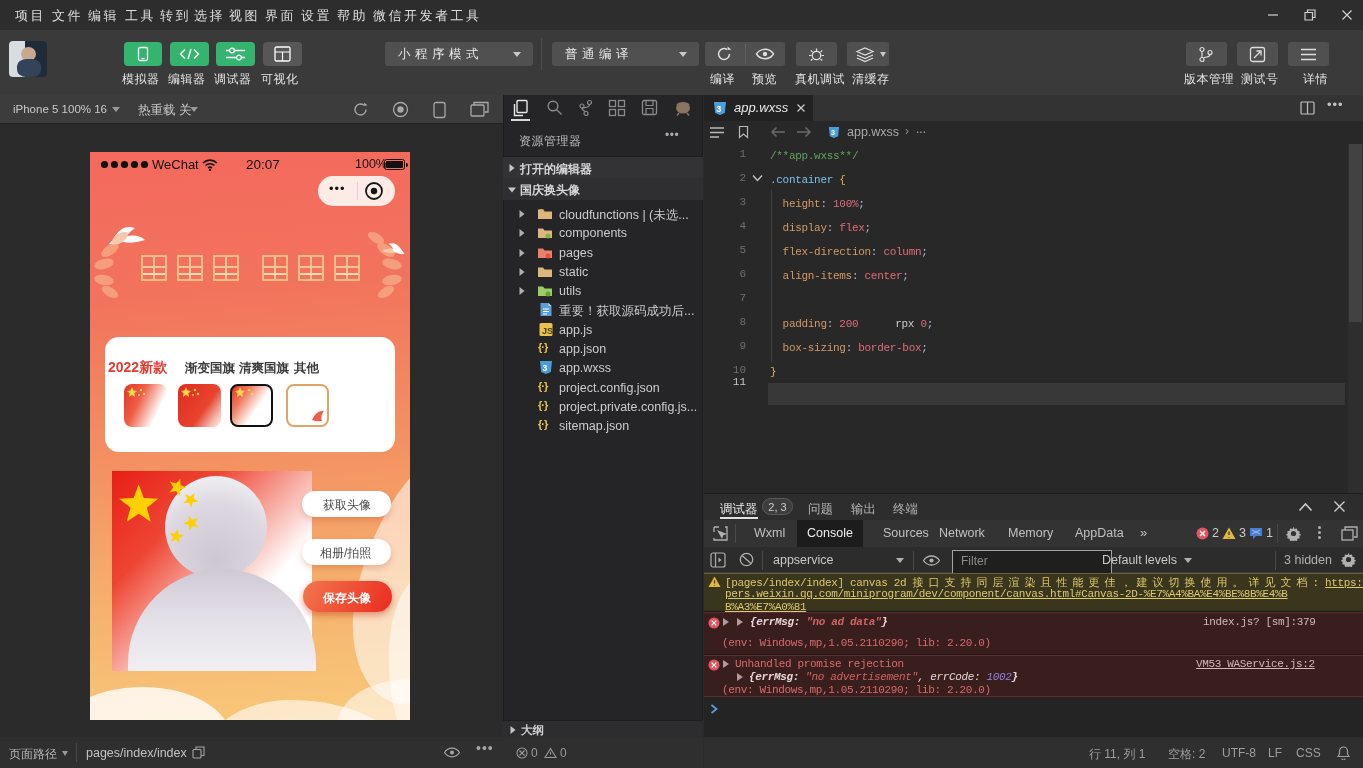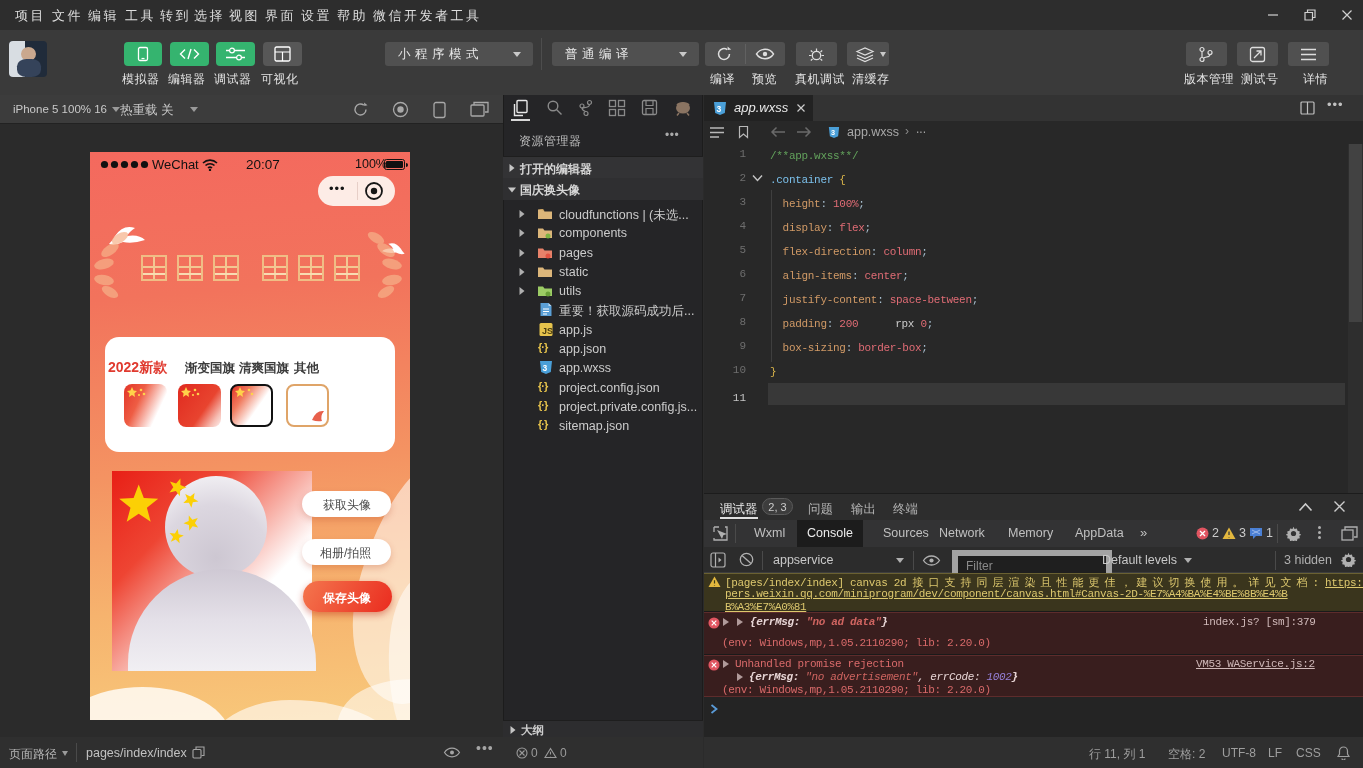--- a/index.html
+++ b/index.html
@@ -158,21 +158,21 @@
         </svg>
     </div>
     <span class="tlabel" style="left:1184px">版本管理</span>
     <span class="tlabel" style="left:1241px">测试号</span>
     <span class="tlabel" style="left:1303px">详情</span>
   </div>
   <div id="simpanel">
     <div class="abs" style="left:0;top:95px;width:503px;height:29px;background:#3c3c3c;border-bottom:1px solid #222">
       <span style="position:absolute;left:13px;top:8px;font-size:11.5px;color:#c9c9c9">iPhone 5 100% 16</span>
       <span class="caret" style="left:112px;top:12px;border-top-color:#9a9a9a"></span>
-      <span style="position:absolute;left:120px;top:7px;font-size:12.5px;color:#c9c9c9">热重载 关</span>
+      <span style="position:absolute;left:138px;top:7px;font-size:12.5px;color:#c9c9c9">热重载 关</span>
       <span class="caret" style="left:190px;top:12px;border-top-color:#9a9a9a"></span>
       <svg class="abs" style="left:352px;top:6px" width="17" height="17" viewBox="0 0 17 17">
           <path d="M14 8.5a5.5 5.5 0 1 1-2.2-4.4" stroke="#a8a8a8" stroke-width="1.4" fill="none"></path>
           <path d="M12 1.5l0.3 3.4 3.2-0.6z" fill="#a8a8a8"></path>
         </svg>
       <svg class="abs" style="left:392px;top:6px" width="17" height="17" viewBox="0 0 17 17">
           <circle cx="8.5" cy="8.5" r="7" stroke="#a8a8a8" stroke-width="1.3" fill="none"></circle>
           <circle cx="8.5" cy="8.5" r="3.2" fill="#a8a8a8"></circle>
         </svg>
       <svg class="abs" style="left:433px;top:6px" width="13" height="18" viewBox="0 0 13 18">
@@ -530,31 +530,30 @@
       <div class="ln" style="top:0">1</div>
         <div class="ln" style="top:24px">2</div>
         <div class="ln" style="top:48px">3</div>
         <div class="ln" style="top:72px">4</div>
         <div class="ln" style="top:96px">5</div>
         <div class="ln" style="top:120px">6</div>
         <div class="ln" style="top:144px">7</div>
         <div class="ln" style="top:168px">8</div>
         <div class="ln" style="top:192px">9</div>
         <div class="ln" style="top:216px">10</div>
-        <div class="ln" style="top:244px;color:#c6c6c6">11</div>
+        <div class="ln" style="top:228px;color:#c6c6c6">11</div>
       <svg class="abs" style="left:48px;top:30px" width="11" height="9" viewBox="0 0 11 9">
           <path d="M1 1.5l4.5 5 4.5-5" stroke="#c5c5c5" stroke-width="1.4" fill="none"></path>
         </svg>
       <div class="cl" style="top:2px"><span class="c-com">/**app.wxss**/</span></div>
       <div class="cl" style="top:26px"><span class="c-sel">.container</span> <span class="c-br">{</span></div>
       <div class="cl" style="top:50px">&nbsp;&nbsp;<span class="c-pr">height</span><span class="c-pu">:</span> <span class="c-vl">100%</span><span class="c-pu">;</span></div>
       <div class="cl" style="top:74px">&nbsp;&nbsp;<span class="c-pr">display</span><span class="c-pu">:</span> <span class="c-vl">flex</span><span class="c-pu">;</span></div>
       <div class="cl" style="top:98px">&nbsp;&nbsp;<span class="c-pr">flex-direction</span><span class="c-pu">:</span> <span class="c-vl">column</span><span class="c-pu">;</span></div>
       <div class="cl" style="top:122px">&nbsp;&nbsp;<span class="c-pr">align-items</span><span class="c-pu">:</span> <span class="c-vl">center</span><span class="c-pu">;</span></div>
-      <div class="cl" style="top:146px">&nbsp;&nbsp;<span class="c-pr">justify-content</span><span class="c-pu">:</span> <span class="c-vl">space-between</span><span class="c-pu">;</span></div>
       <div class="cl" style="top:170px">&nbsp;&nbsp;<span class="c-pr">padding</span><span class="c-pu">:</span> <span class="c-vl">200</span><span class="c-un">rpx</span> <span class="c-vl">0</span><span class="c-pu">;</span></div>
       <div class="cl" style="top:194px">&nbsp;&nbsp;<span class="c-pr">box-sizing</span><span class="c-pu">:</span> <span class="c-vl">border-box</span><span class="c-pu">;</span></div>
       <div class="cl" style="top:218px"><span class="c-br">}</span></div>
     </div>
     <div class="abs" style="left:1348px;top:144px;width:15px;height:349px;background:#2e2e2e"></div>
     <div class="abs" style="left:1349px;top:144px;width:13px;height:178px;background:#424242"></div>
   </div>
   <div id="debugpanel">
     <div class="abs" style="left:704px;top:493px;width:659px;height:27px;background:#2d2d2d;border-top:1px solid #1c1c1c">
       <span class="abs" style="left:16px;top:7px;font-size:12.5px;color:#ececec">调试器</span>
@@ -622,21 +621,21 @@
           <path d="M3 3.5l9 8" stroke="#b0b0b0" stroke-width="1.3"></path>
         </svg>
       <div class="abs" style="left:58px;top:4px;width:1px;height:19px;background:#4a4a4a"></div>
       <span class="abs" style="left:69px;top:6px;font-size:12.5px;color:#c8c8c8">appservice</span>
       <span class="caret" style="left:192px;top:11px;border-top-color:#b0b0b0"></span>
       <div class="abs" style="left:209px;top:4px;width:1px;height:19px;background:#4a4a4a"></div>
       <svg class="abs" style="left:218px;top:7px" width="19" height="13" viewBox="0 0 19 13">
           <path d="M1.5 6.5s3-4.5 8-4.5 8 4.5 8 4.5-3 4.5-8 4.5-8-4.5-8-4.5z" stroke="#b0b0b0" stroke-width="1.3" fill="none"></path>
           <circle cx="9.5" cy="6.5" r="2.1" fill="#b0b0b0"></circle>
         </svg>
-      <div class="abs" style="left:248px;top:3px;width:160px;height:31px;background:#1f1f1f;border:6px solid #a3a3a3">
+      <div class="abs" style="left:248px;top:3px;width:160px;height:31px;background:#1f1f1f;border:1px solid #a3a3a3">
         <span class="abs" style="left:8px;top:3px;font-size:12px;color:#8a8a8a">Filter</span>
       </div>
       <span class="abs" style="left:398px;top:6px;font-size:12.5px;color:#c8c8c8">Default levels</span>
       <span class="caret" style="left:480px;top:11px;border-top-color:#b0b0b0"></span>
       <div class="abs" style="left:571px;top:4px;width:1px;height:19px;background:#4a4a4a"></div>
       <span class="abs" style="left:580px;top:6px;font-size:12.5px;color:#b0b0b0">3 hidden</span>
       <svg class="abs" style="left:637px;top:5px" width="15" height="15" viewBox="0 0 15 15">
           <path d="M7.5 0.8l1 2.2 2.4-0.5 0.6 2.3 2.3 0.6-0.5 2.4 2.2 1-2.2 1 0.5 2.4-2.3 0.6-0.6 2.3-2.4-0.5-1 2.2-1-2.2-2.4 0.5-0.6-2.3-2.3-0.6 0.5-2.4-2.2-1 2.2-1-0.5-2.4 2.3-0.6 0.6-2.3 2.4 0.5z" fill="#b0b0b0"></path>
           <circle cx="7.5" cy="7.5" r="2.6" fill="#2c2c2c"></circle>
         </svg>

